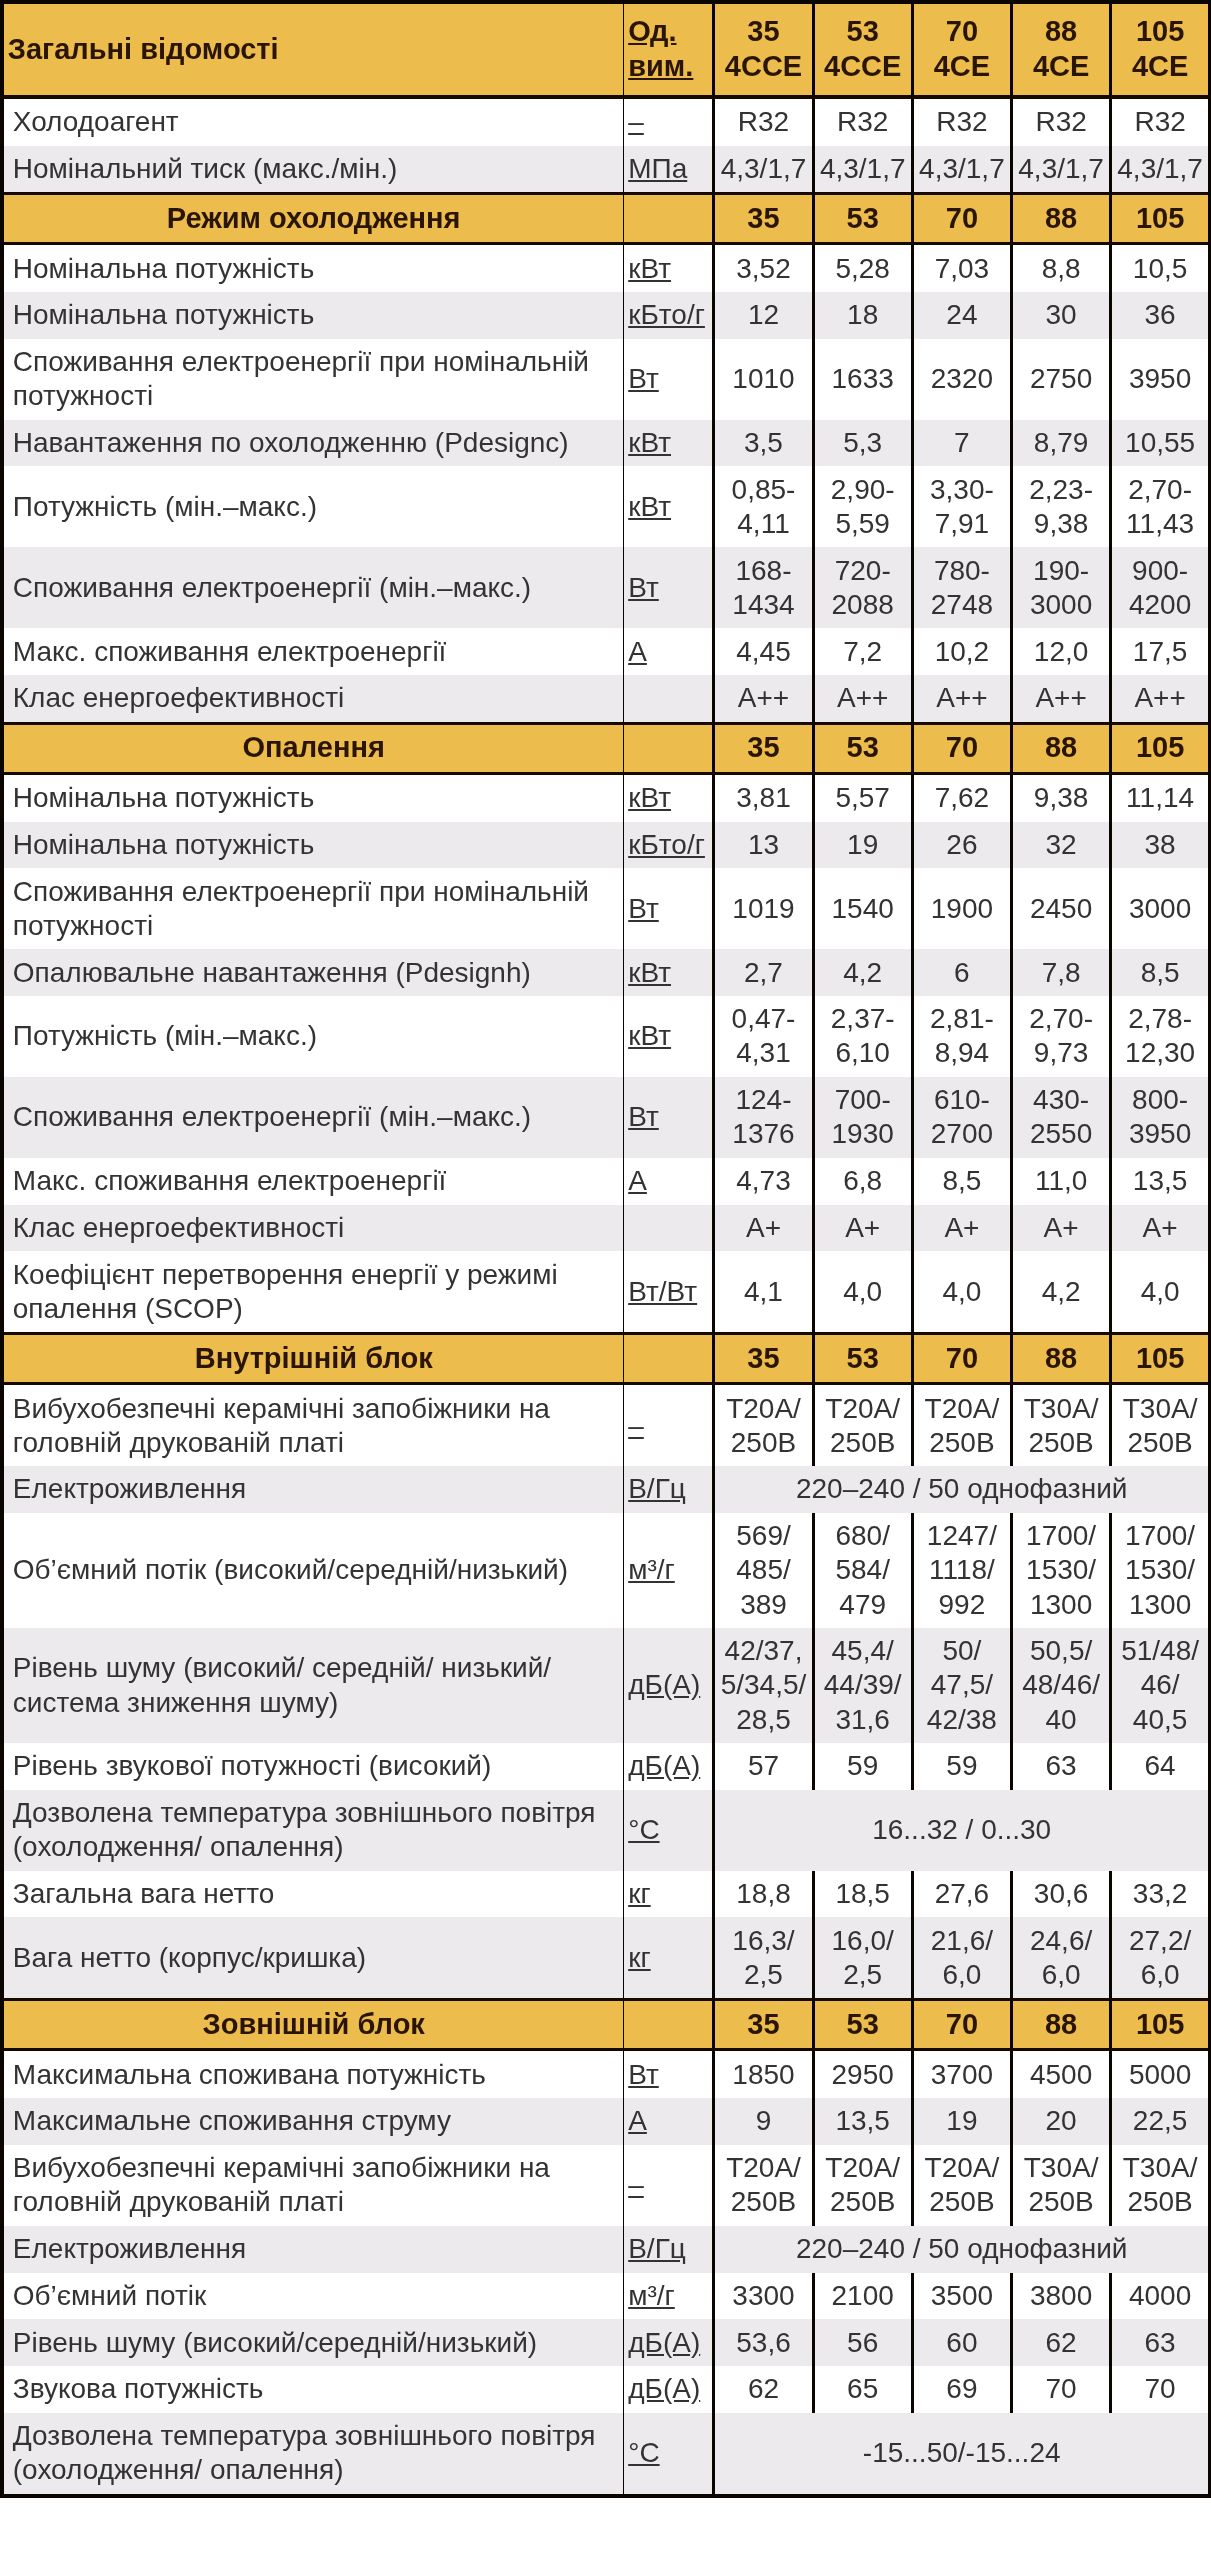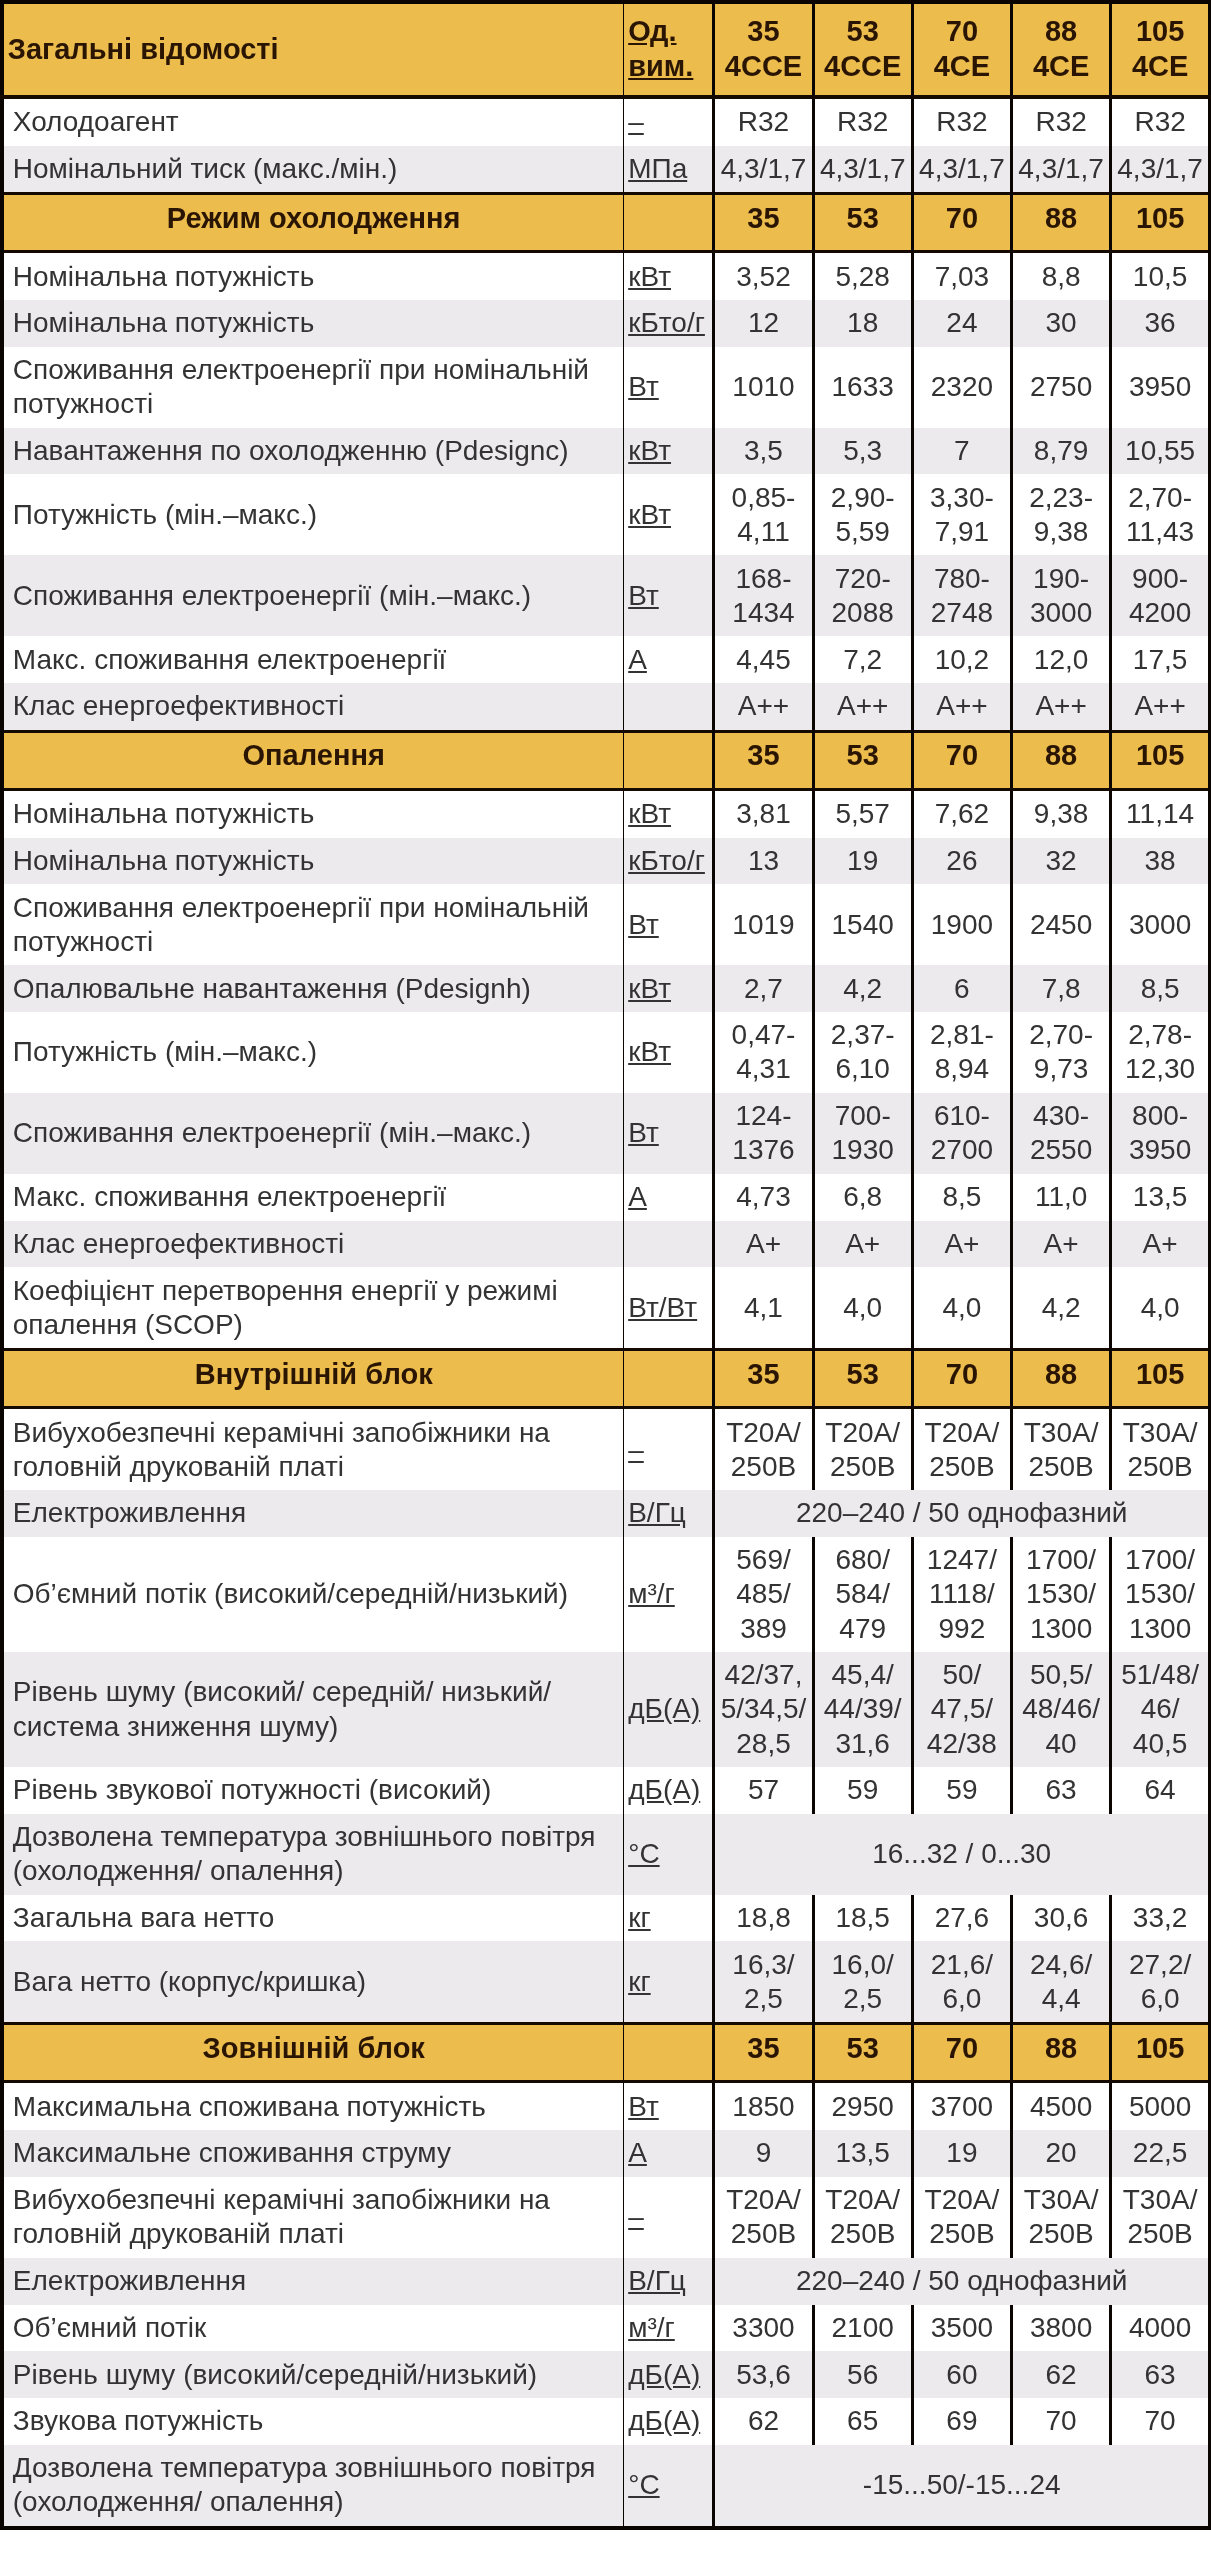--- a/index.html
+++ b/index.html
@@ -10,21 +10,21 @@
   col.c-unit{width:88px;}
   col.c-val{width:97px;}
   td,th{vertical-align:middle;padding:6.3px 3.8px;line-height:1.22;font-size:28px;font-weight:400;white-space:pre-line;overflow:hidden;}
   .cell-label{text-align:left;padding-left:8.8px;}
   .cell-unit{text-align:left;border-left:1.9px solid #0b0502;text-decoration:underline;}
   .cell-val{text-align:center;border-left:3.2px solid #0b0502;}
   .cell-span{text-align:center;border-left:3.2px solid #0b0502;}
   tr.r-stripe > td{background:#ECEAED;}
   tr.r-plain  > td{background:#FFFFFF;}
   thead th{background:#ECBC4D;color:#2A1503;font-weight:700;font-size:29px;border-bottom:4.4px solid #140a02;padding-top:10px;padding-bottom:10px;}
-  tr.r-section > td{background:#ECBC4D;color:#2A1503;font-weight:700;font-size:29px;border-top:3.8px solid #140a02;border-bottom:3.8px solid #140a02;padding-top:5.7px;padding-bottom:14px;}
+  tr.r-section > td{background:#ECBC4D;color:#2A1503;font-weight:700;font-size:29px;border-top:3.8px solid #140a02;border-bottom:3.8px solid #140a02;padding-top:5.7px;padding-bottom:6px;}
   tr.r-section > td.cell-label{text-align:center;padding-left:3.8px;}
   thead th.cell-label{text-align:left;padding-left:3.8px;}
 </style>
 </head>
 <body>
 
 <table class="spec">
   <colgroup>
     <col class="c-name">
       <col class="c-unit">
@@ -353,21 +353,21 @@
       <tr class="r-stripe">
         <td class="cell-label">Вага нетто (корпус/кришка)</td>
         <td class="cell-unit">кг</td>
         <td class="cell-val">16,3/
 2,5</td>
         <td class="cell-val">16,0/
 2,5</td>
         <td class="cell-val">21,6/
 6,0</td>
         <td class="cell-val">24,6/
-4,4</td>
+6,0</td>
         <td class="cell-val">27,2/
 6,0</td>
       </tr>
       <tr class="r-section">
         <td class="cell-label">Зовнішній блок</td>
         <td class="cell-unit"></td>
         <td class="cell-val">35</td>
         <td class="cell-val">53</td>
         <td class="cell-val">70</td>
         <td class="cell-val">88</td>

